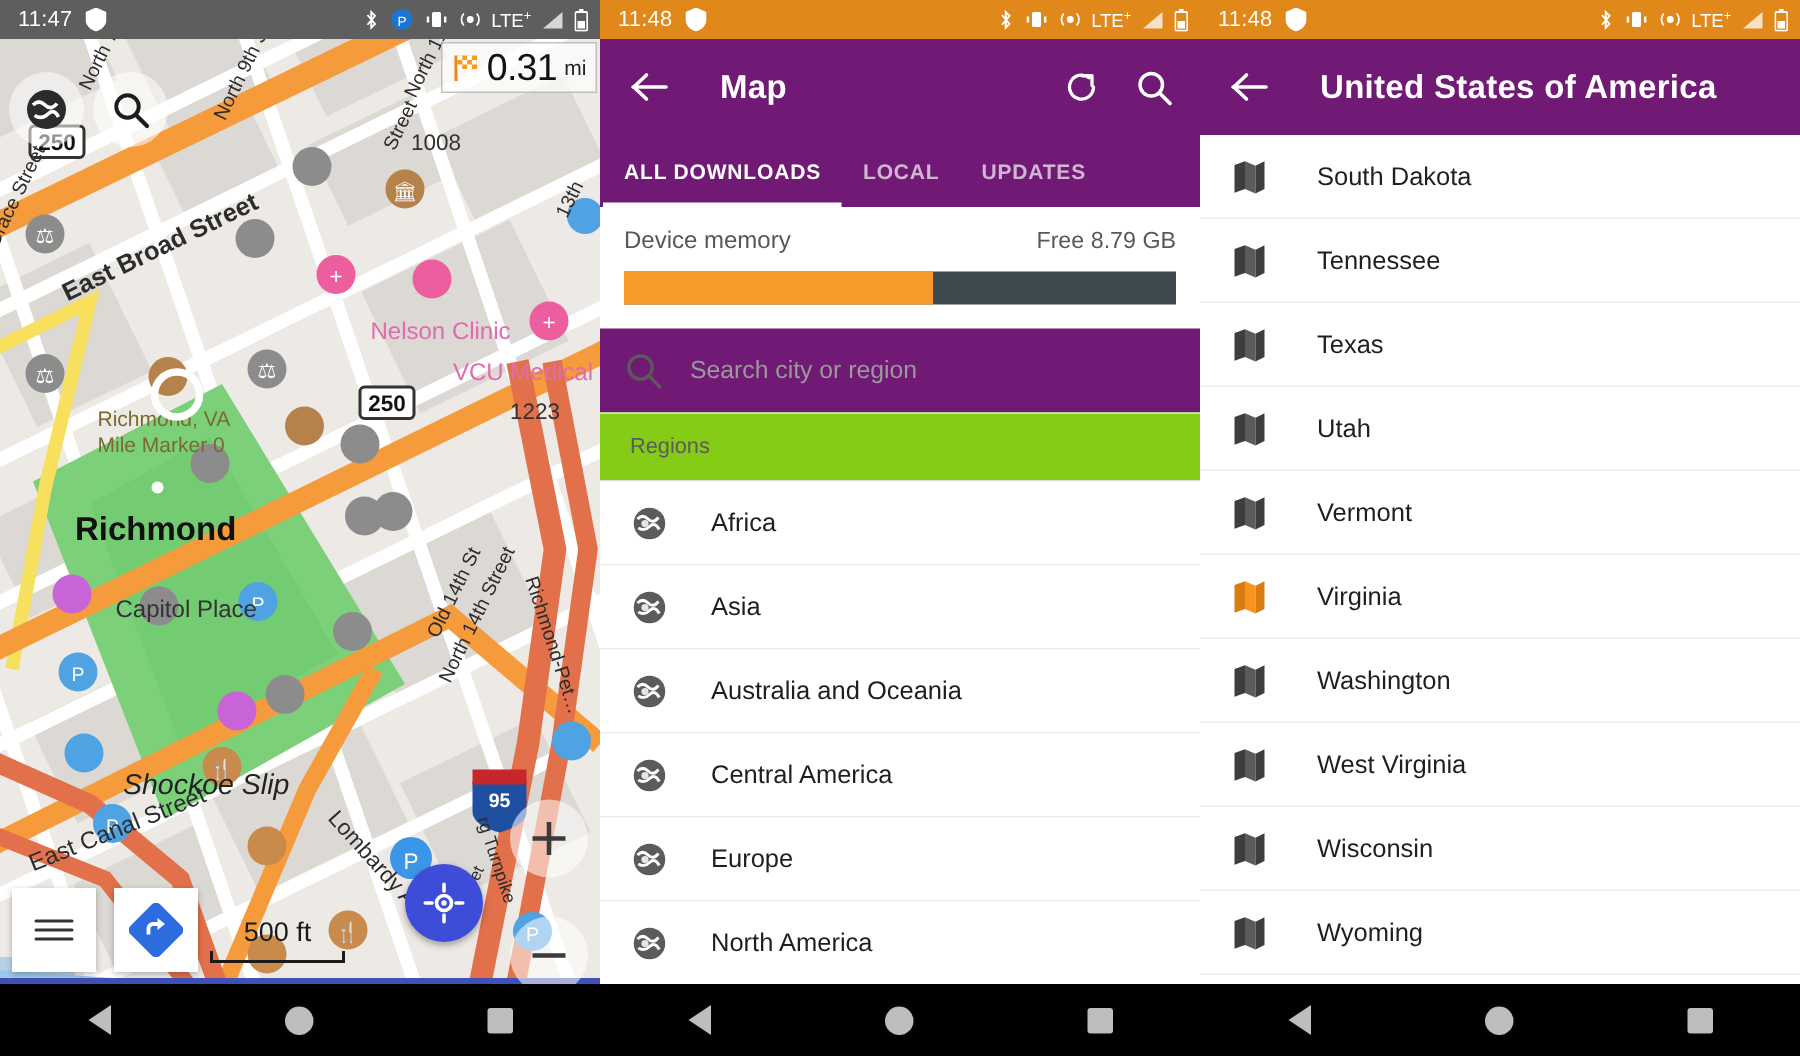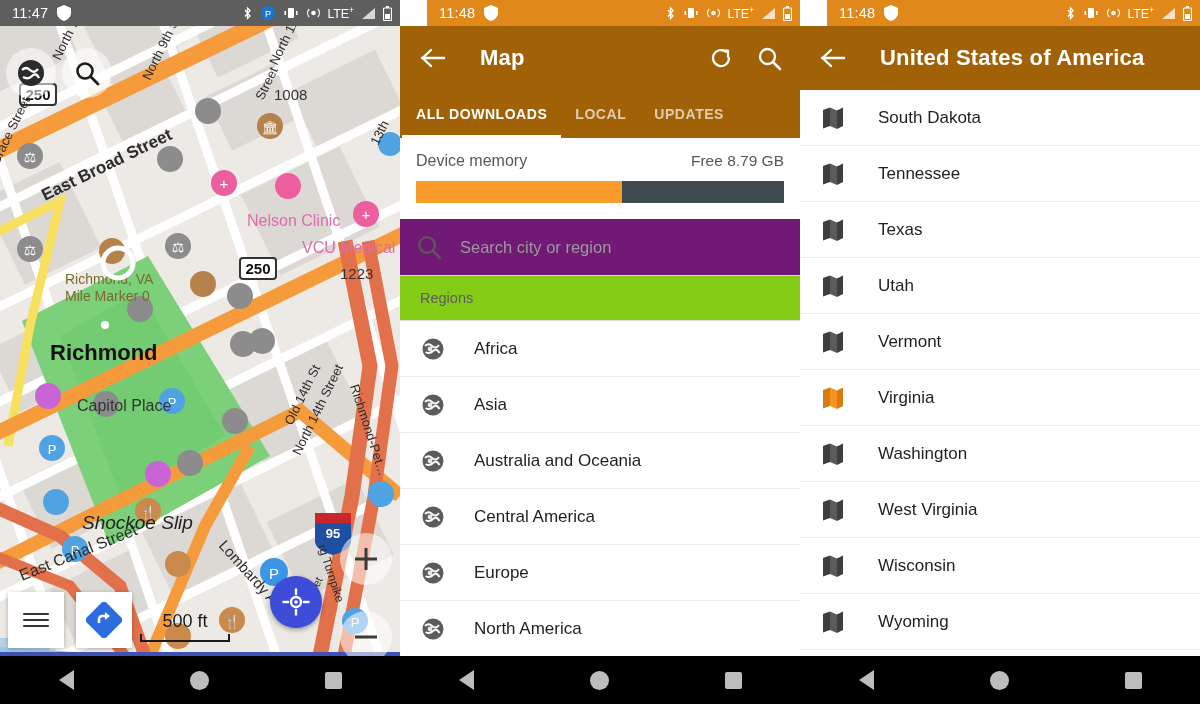--- a/index.html
+++ b/index.html
@@ -11,30 +11,30 @@
   }
   .screens { display: flex; width: 1200px; height: 704px; }
   .phone { position: relative; width: 400px; height: 704px; overflow: hidden; background:#fff; }
 
   
   .statusbar {
     height: 26px; display: flex; align-items: center;
     padding: 0 8px 0 12px; color: #fff; font-size: 14px;
     position: relative; z-index: 40;
   }
-  .statusbar.orange { background: #E1881B; margin-left: 27px; }
+  .statusbar.orange { background: #E1881B; }
   .statusbar.dark   { background: #5E5E5E; }
   .sb-time { font-size: 14.5px; letter-spacing: .2px; font-weight: 400; }
   .sb-shield { margin-left: 9px; display:flex; }
   .sb-right { margin-left: auto; display: flex; align-items: center; gap: 7px; }
   .sb-lte { font-size: 12.5px; letter-spacing: -.2px; }
   .sb-lte sup { font-size: 9px; }
 
   
-  .appbar { background: #a16207; position: relative; z-index: 30; }
+  .appbar { background: #701a75; position: relative; z-index: 30; }
   .appbar-row { height: 64px; display: flex; align-items: center; padding: 0 16px; }
   .appbar-title { color: #fff; font-size: 22px; font-weight: bold; letter-spacing: .2px; }
   .ab-back { width: 34px; height: 34px; display:flex; align-items:center; justify-content:center; cursor:pointer; }
   .ab-actions { margin-left: auto; display: flex; align-items: center; gap: 18px; }
   .ab-ico { width: 30px; height: 30px; display:flex; align-items:center; justify-content:center; cursor:pointer; }
 
   
   .tabs { display: flex; height: 48px; align-items: stretch; padding: 0 2px; }
   .tab {
     display: flex; align-items: center; justify-content: center;
@@ -314,20 +314,36 @@
           <text x="77" y="385" font-size="16" fill="#333" font-family="Liberation Sans">Capitol Place</text>
           <text x="82" y="503" font-size="19" fill="#222" font-style="italic" font-family="Liberation Sans">Shockoe Slip</text>
           <text x="50" y="334" font-size="22" fill="#111" font-weight="bold" font-family="Liberation Sans">Richmond</text>
           <text x="274" y="74" font-size="15" fill="#333" font-family="Liberation Sans">1008</text>
           <text x="340" y="253" font-size="15" fill="#333" font-family="Liberation Sans">1223</text>
           <circle cx="118" cy="237" r="15" fill="none" stroke="#fff" stroke-width="5"></circle>
           <circle cx="105" cy="299" r="4" fill="#fff"></circle>
         </g>
       </svg>
 
+      <div class="dist-badge">
+        <svg width="20" height="20" viewBox="0 0 20 20">
+          <rect x="3" y="2" width="2" height="17" fill="#E8861C"></rect>
+          <rect x="5" y="2" width="13" height="9" fill="#F59B1F"></rect>
+          <g fill="#fff">
+              <rect x="5" y="2" width="3.2" height="3"></rect>
+              <rect x="11.4" y="2" width="3.2" height="3"></rect>
+              <rect x="8.2" y="5" width="3.2" height="3"></rect>
+              <rect x="14.6" y="5" width="3.2" height="3"></rect>
+              <rect x="5" y="8" width="3.2" height="3"></rect>
+              <rect x="11.4" y="8" width="3.2" height="3"></rect>
+            </g>
+        </svg>
+        <span class="dist-val">0.31</span>
+        <span class="dist-unit">mi</span>
+      </div>
 
       <div class="map-ctl-circle mc-globe">
         <svg width="30" height="30" viewBox="0 0 30 30">
           <circle cx="15" cy="15" r="13" fill="#2b2b2b"></circle>
           <path d="M6 12 q4 -4 8 0 t8 -1 M7 19 q5 3 9 -1 t7 2" stroke="#fff" stroke-width="2.4" fill="none"></path>
         </svg>
       </div>
       <div class="map-ctl-circle mc-search">
         <svg width="28" height="28" viewBox="0 0 28 28">
           <circle cx="12" cy="12" r="7.5" fill="none" stroke="#1c1c1c" stroke-width="2.6"></circle>

